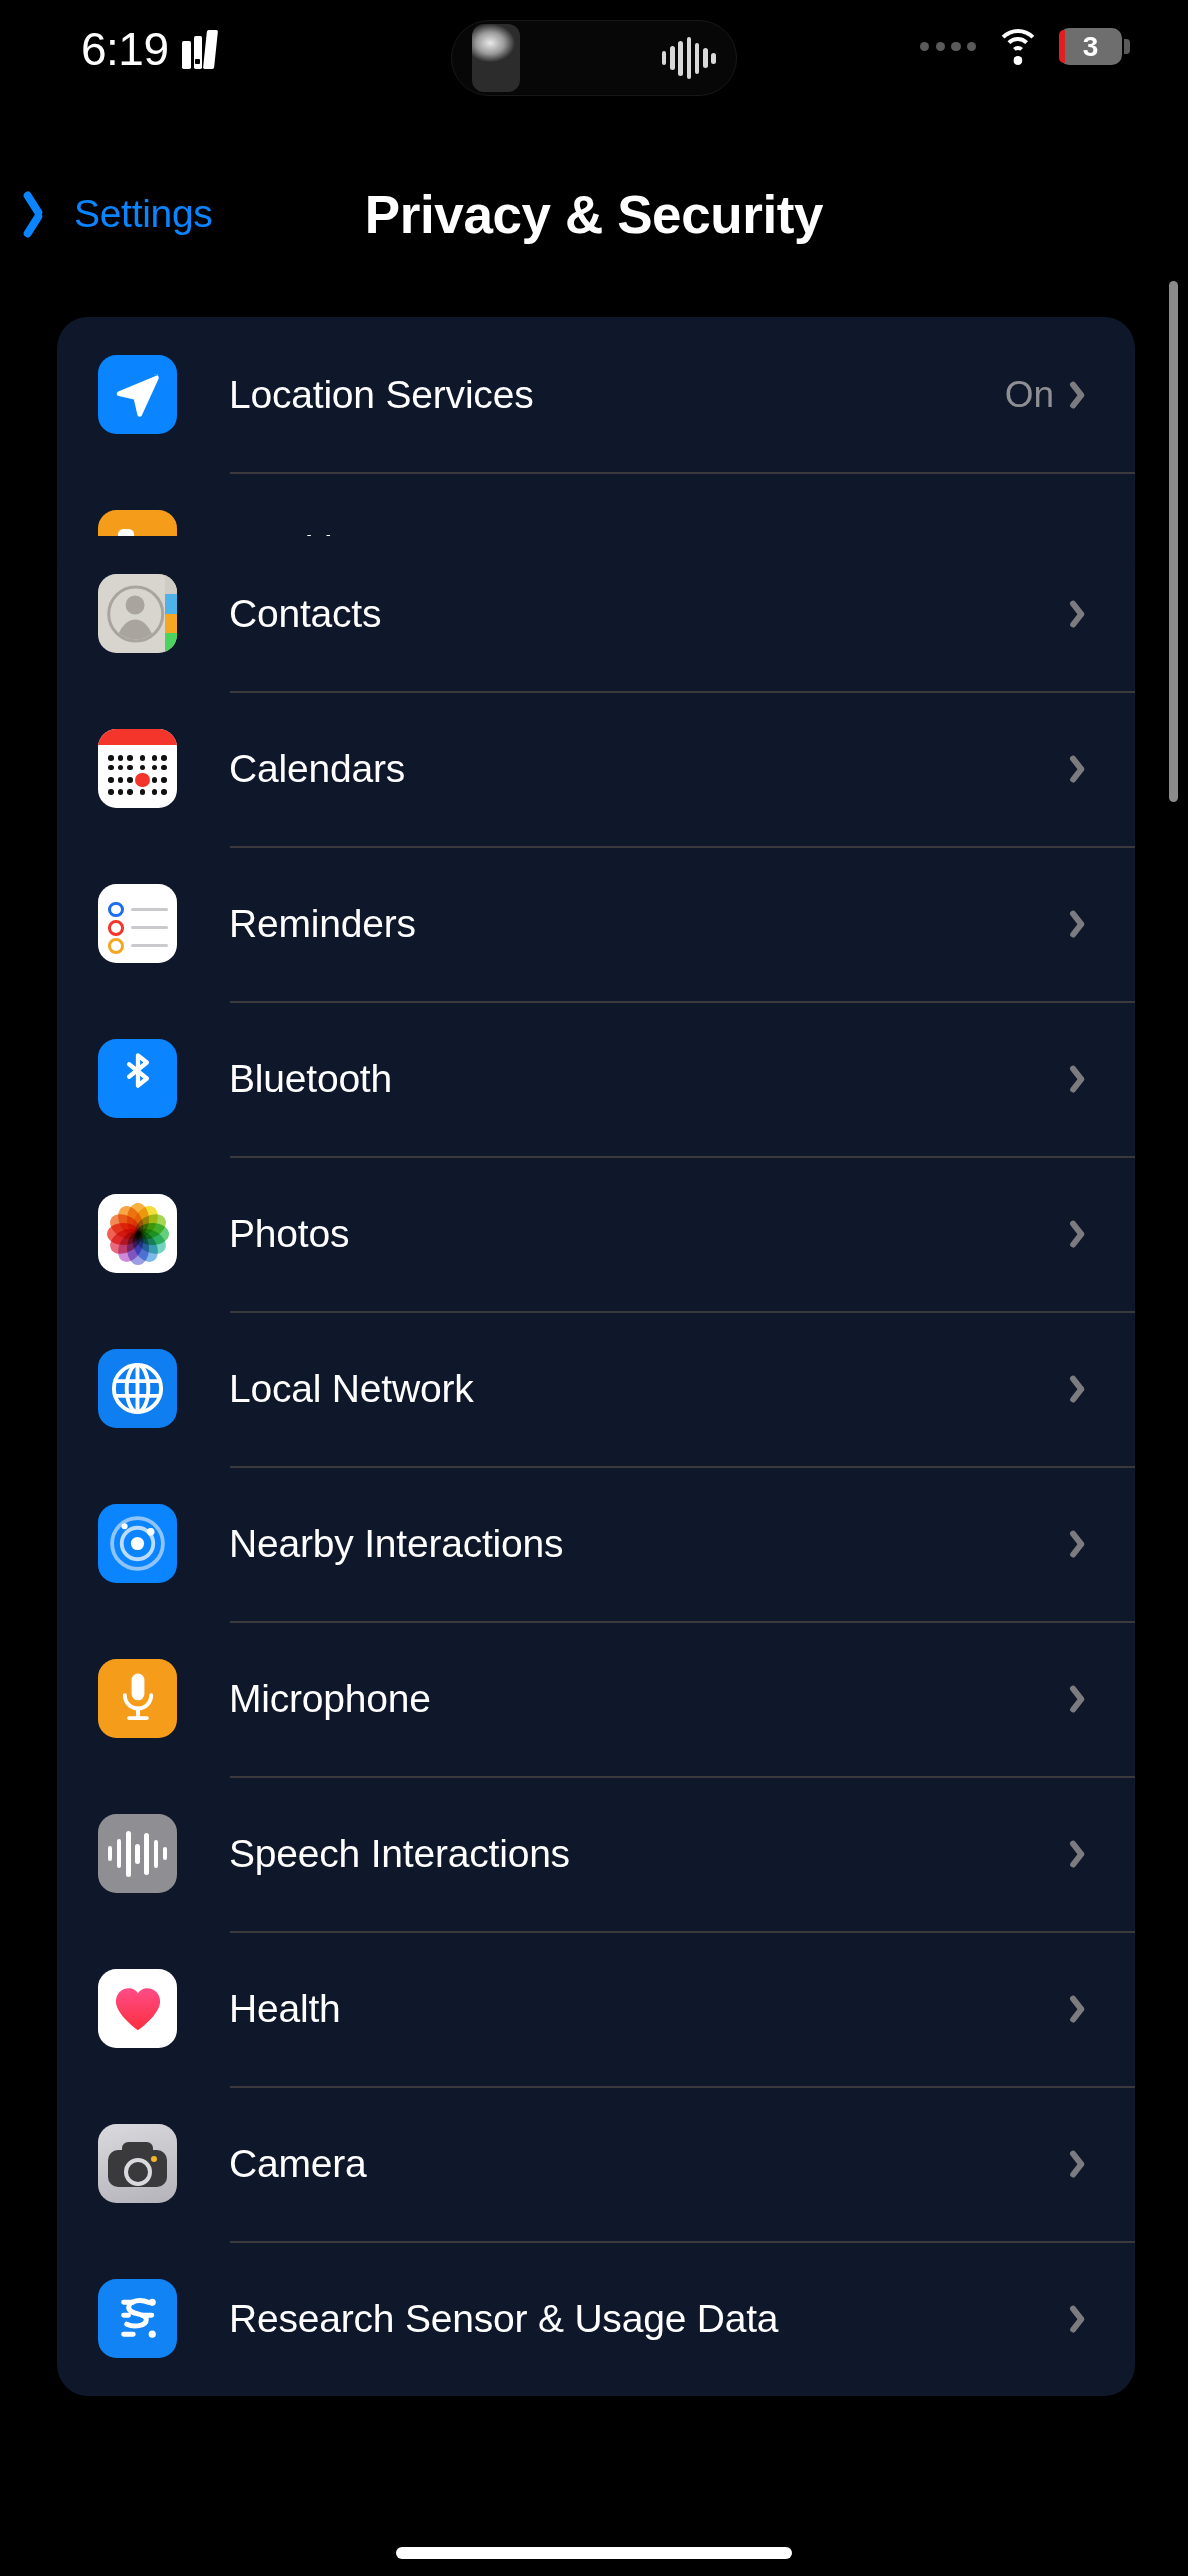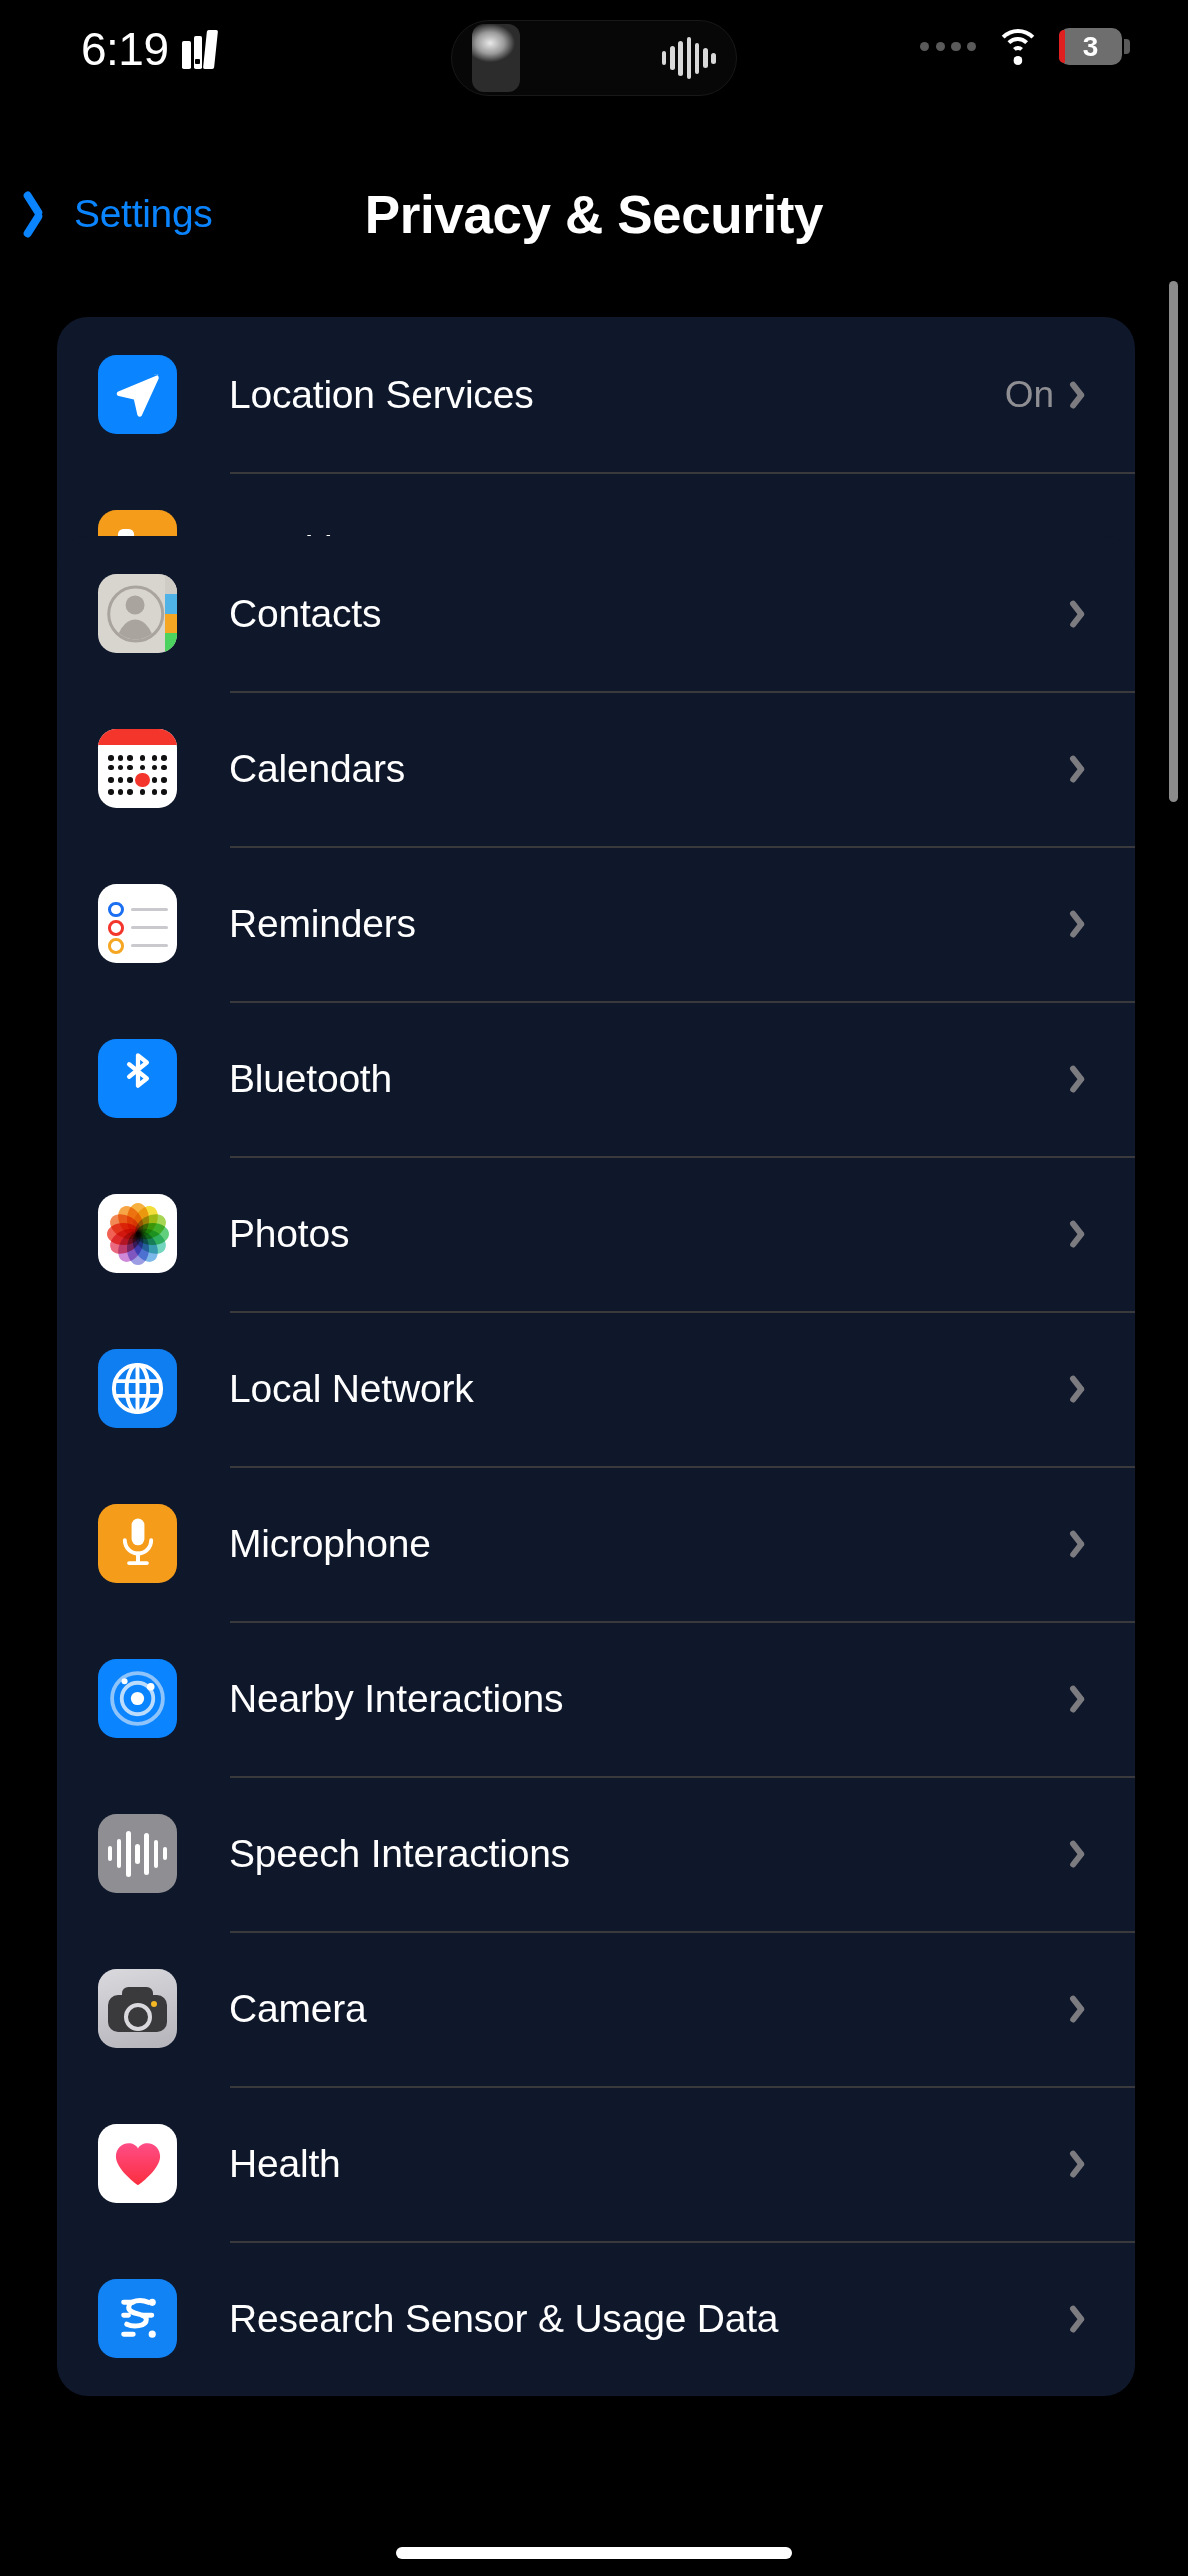--- a/index.html
+++ b/index.html
@@ -387,89 +387,89 @@
             <circle cx="12" cy="12" r="9.6"></circle>
             <ellipse cx="12" cy="12" rx="4.4" ry="9.6"></ellipse>
             <path d="M2.6 9h18.8M2.6 15h18.8M12 2.4v19.2"></path>
           </svg>
         </span>
         <span class="row-label">Local Network</span>
         <span class="chev-r"></span>
       </div>
 
       <div class="row">
-        <span class="row-icon ic-mic">
-          <svg viewBox="0 0 24 32">
-            <rect x="8.4" y="2" width="7.2" height="15" rx="3.6" fill="#fff"></rect>
-            <path d="M4.6 14.2a7.4 7.4 0 0 0 14.8 0" stroke="#fff" stroke-width="2.2" fill="none" stroke-linecap="round"></path>
-            <path d="M12 21.6v5M7 27h10" stroke="#fff" stroke-width="2.2" stroke-linecap="round"></path>
-          </svg>
-        </span>
-        <span class="row-label">Microphone</span>
-        <span class="chev-r"></span>
-      </div>
-
-      <div class="row">
         <span class="row-icon ic-nearby">
           <svg viewBox="0 0 24 24" fill="none">
             <circle cx="12" cy="12" r="10" stroke="#8fc4fb" stroke-width="1.5"></circle>
             <circle cx="12" cy="12" r="6.2" stroke="#bcdcfd" stroke-width="1.5"></circle>
             <circle cx="12" cy="12" r="2.6" fill="#fff"></circle>
             <circle cx="17.2" cy="7.4" r="1.5" fill="#fff"></circle>
             <circle cx="6.9" cy="5.2" r="1.2" fill="#fff"></circle>
           </svg>
         </span>
         <span class="row-label">Nearby Interactions</span>
+        <span class="chev-r"></span>
+      </div>
+
+      <div class="row">
+        <span class="row-icon ic-mic">
+          <svg viewBox="0 0 24 32">
+            <rect x="8.4" y="2" width="7.2" height="15" rx="3.6" fill="#fff"></rect>
+            <path d="M4.6 14.2a7.4 7.4 0 0 0 14.8 0" stroke="#fff" stroke-width="2.2" fill="none" stroke-linecap="round"></path>
+            <path d="M12 21.6v5M7 27h10" stroke="#fff" stroke-width="2.2" stroke-linecap="round"></path>
+          </svg>
+        </span>
+        <span class="row-label">Microphone</span>
         <span class="chev-r"></span>
       </div>
 
       <div class="row">
         <span class="row-icon ic-speech">
           <span class="wv">
             <i style="height:14.7px"></i>
               <i style="height:29.5px"></i>
               <i style="height:46px"></i>
             <i style="height:20px"></i>
               <i style="height:42px"></i>
               <i style="height:28px"></i>
               <i style="height:13px"></i>
           </span>
         </span>
         <span class="row-label">Speech Interactions</span>
         <span class="chev-r"></span>
       </div>
 
       <div class="row">
-        <span class="row-icon ic-camera">
-          <span class="hump"></span>
-            <span class="body"></span>
-          <span class="lens"></span>
-            <span class="led"></span>
-        </span>
-        <span class="row-label">Camera</span>
-        <span class="chev-r"></span>
-      </div>
-
-      <div class="row">
         <span class="row-icon ic-health">
           <svg viewBox="0 0 24 22">
             <defs>
                 <linearGradient id="hg" x1="0" y1="0" x2="0" y2="1">
               <stop offset="0" stop-color="#ff4d87"></stop>
                   <stop offset="1" stop-color="#fb2e3e"></stop>
             </linearGradient>
               </defs>
             <path d="M12 21.2S1.4 13.8 1.4 7.4C1.4 3.8 4.1 1 7.5 1c2 0 3.7 1 4.5 2.5C12.8 2 14.5 1 16.5 1 19.9 1 22.6 3.8 22.6 7.4c0 6.4-10.6 13.8-10.6 13.8z" fill="url(#hg)"></path>
           </svg>
         </span>
         <span class="row-label">Health</span>
         <span class="chev-r"></span>
       </div>
 
       <div class="row">
+        <span class="row-icon ic-camera">
+          <span class="hump"></span>
+            <span class="body"></span>
+          <span class="lens"></span>
+            <span class="led"></span>
+        </span>
+        <span class="row-label">Camera</span>
+        <span class="chev-r"></span>
+      </div>
+
+      <div class="row">
         <span class="row-icon ic-research">
           <svg viewBox="0 0 24 24" fill="none" stroke="#fff" stroke-width="2.1" stroke-linecap="round">
             <path d="M16.5 5.2c-2.8-1.4-8.2-1-8.2 2.2s7.4 2.1 7.4 5-5.4 3.4-8.2 2"></path>
             <path d="M6.2 5.2h4M6.2 18.6h4M14 10.6h4M6.2 10.6h2"></path>
             <circle cx="18.2" cy="5.2" r="1.5" fill="#fff" stroke="none"></circle>
             <circle cx="18.2" cy="18.6" r="1.5" fill="#fff" stroke="none"></circle>
           </svg>
         </span>
         <span class="row-label">Research Sensor &amp; Usage Data</span>
         <span class="chev-r"></span>

